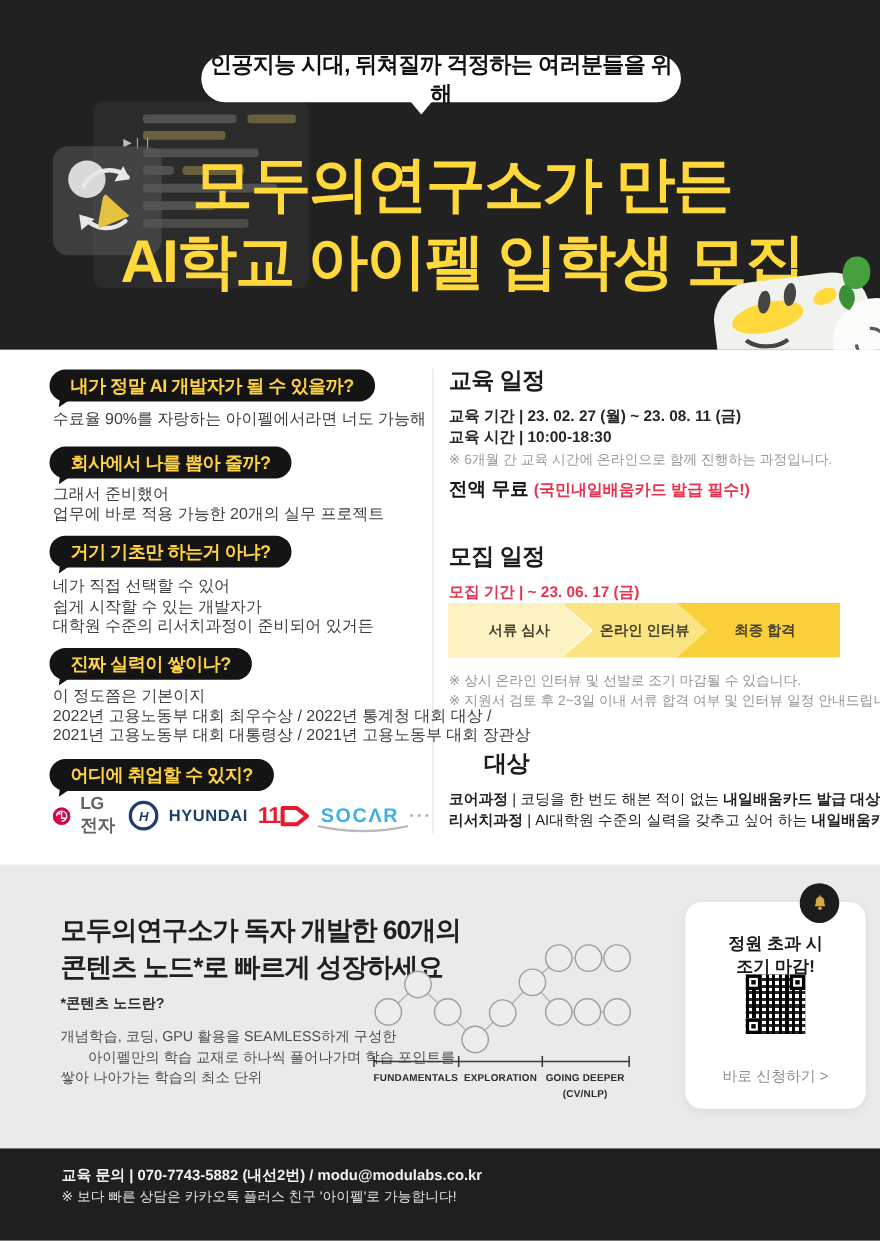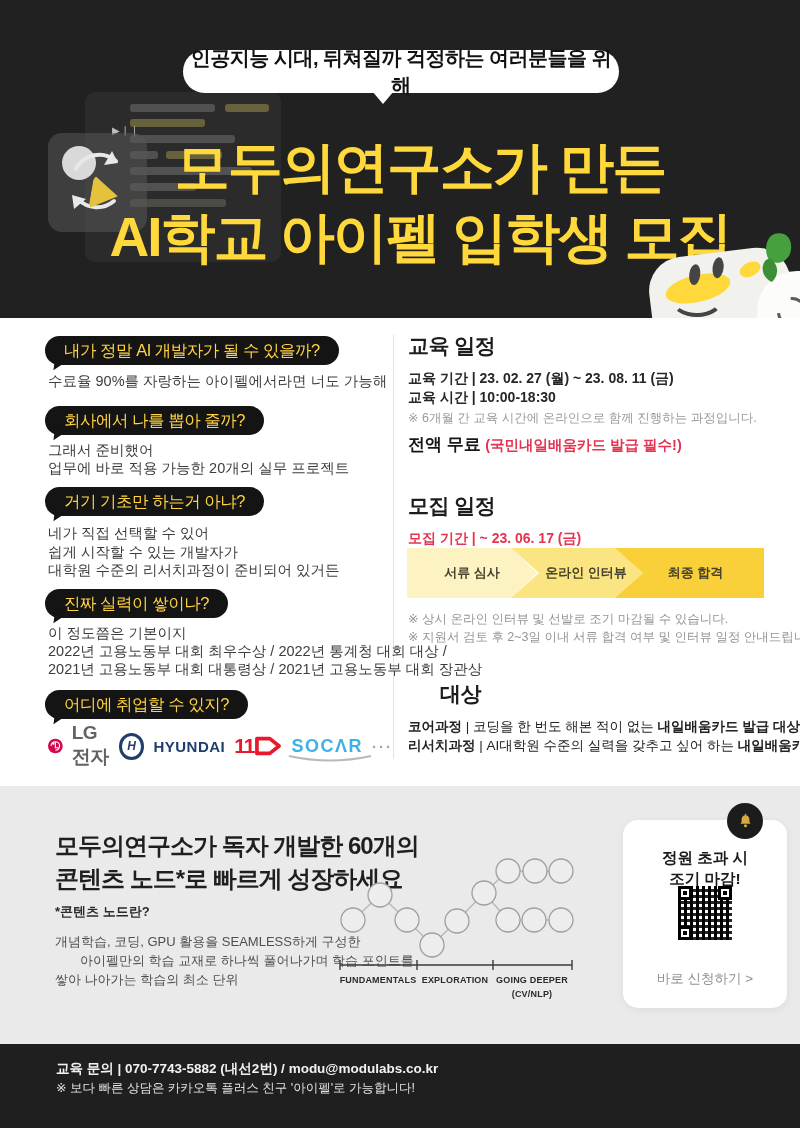--- a/index.html
+++ b/index.html
@@ -42,27 +42,27 @@
   .leaf{left:744px;top:228px;z-index:7;}
   .swirl-blob{left:757px;top:271px;width:80px;height:80px;background:#fcfcfa;border-radius:50%;z-index:6;}
   .swirl{position:absolute;left:20px;top:26px;width:24px;height:24px;border:3.5px solid #5a5a5a;border-radius:50%;
          border-left-color:transparent;transform:rotate(40deg);}
 
   
   .mid{top:318px;left:0;width:800px;height:468px;background:#ffffff;}
   .divider{left:393px;top:335px;width:1px;height:424px;background:#e3e3e3;}
 
   .qbadge{left:45px;height:29px;background:#141414;border-radius:17px;display:inline-flex;align-items:center;
-          padding:0 19px;font-size:16.5px;font-weight:400;color:#ffd341;letter-spacing:-0.5px;white-space:nowrap;text-align:right;}
+          padding:0 19px;font-size:16.5px;font-weight:700;color:#ffd341;letter-spacing:-0.5px;white-space:nowrap;text-align:right;}
   .qbadge::after{content:"";position:absolute;left:9px;bottom:-6px;width:0;height:0;
           border-top:9px solid #141414;border-right:10px solid transparent;transform:rotate(8deg);}
   .ans{left:48px;font-size:14.5px;color:#3d3d3d;line-height:18.5px;white-space:nowrap;}
 
   .logo-row{left:48px;top:722px;width:345px;display:flex;align-items:center;gap:9px;}
-  .lg-text{font-size:19px;font-weight:700;color:#636363;letter-spacing:-0.5px;}
+  .lg-text{font-size:16px;font-weight:700;color:#636363;letter-spacing:-0.5px;}
   .hy-mark{width:32px;height:21px;border:3px solid #1d3e6e;border-radius:50%;display:flex;align-items:center;
            justify-content:center;font-weight:800;font-style:italic;font-size:12px;color:#1d3e6e;}
   .hy-text{font-size:15px;font-weight:800;color:#1d3e6e;letter-spacing:0.5px;}
   .eleven{font-size:21px;font-weight:800;color:#e8192c;letter-spacing:-1px;display:flex;align-items:flex-end;}
   .socar{font-size:18px;font-weight:800;color:#3fb0e4;letter-spacing:1.5px;position:relative;}
   .socar svg{position:absolute;left:-4px;bottom:-7px;}
   .more-dots{font-size:15px;font-weight:800;color:#a3a3a3;letter-spacing:2px;}
 
   .h-right{color:#1c1c1c;font-weight:800;font-size:21px;letter-spacing:-0.5px;}
   .r-line{left:408px;font-size:14px;font-weight:700;color:#262626;white-space:nowrap;}

